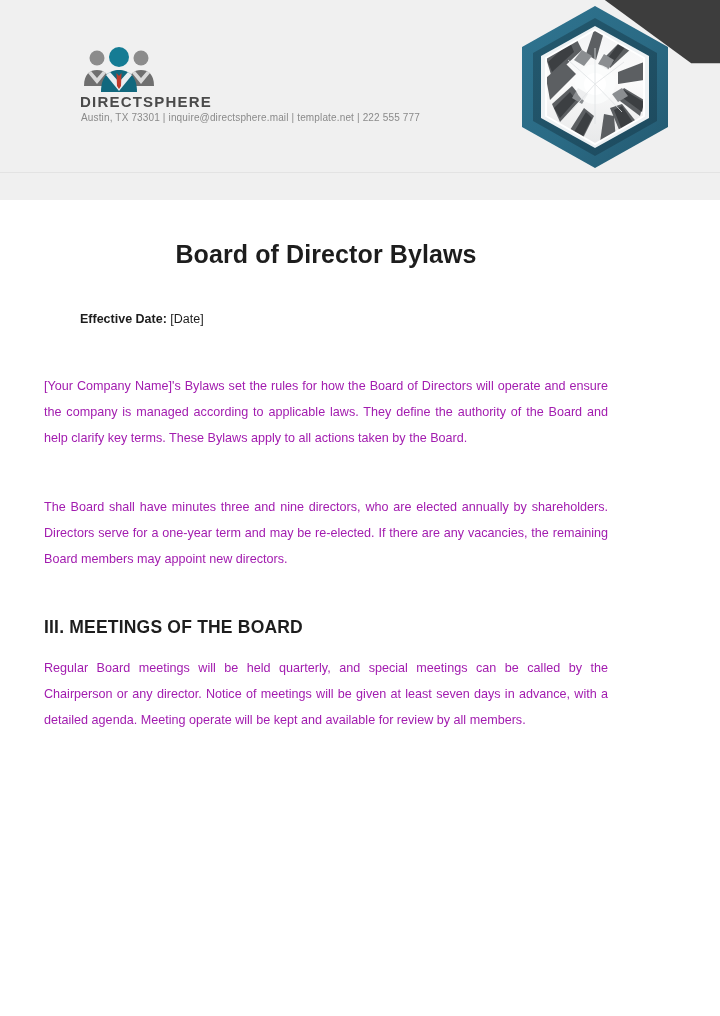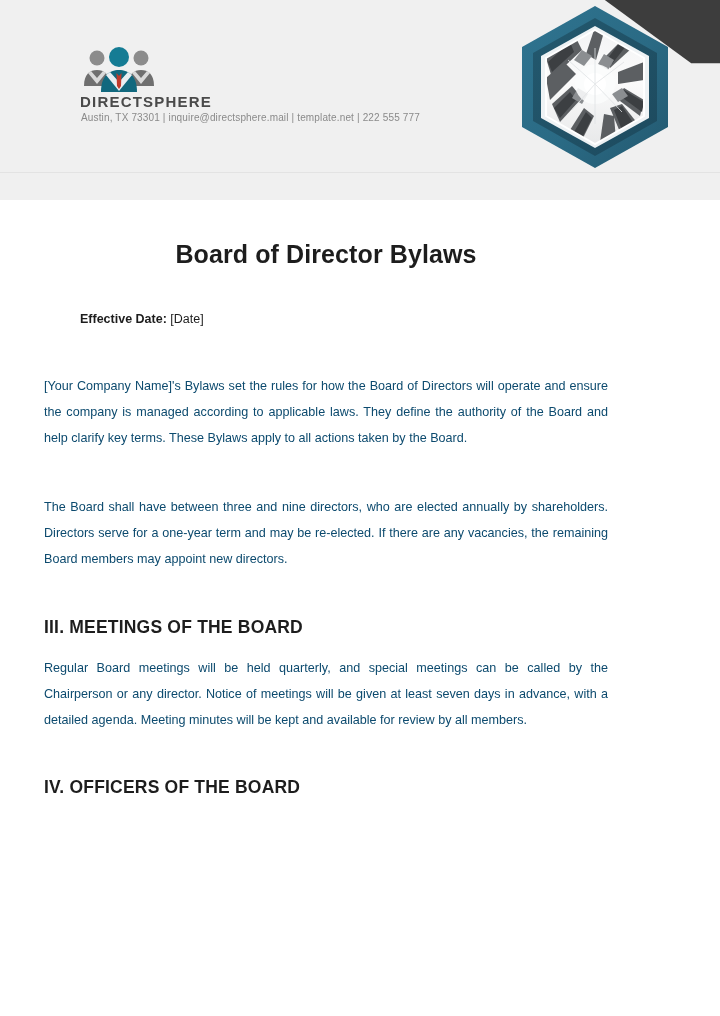--- a/index.html
+++ b/index.html
@@ -132,21 +132,21 @@
   .section-heading {
     font-size: 17.5px;
     font-weight: bold;
     color: #1d1d1d;
     margin: 0 0 18px 0;
     letter-spacing: 0.2px;
   }
   .section-body {
     font-size: 12.6px;
     line-height: 2.05;
-    color: #0c4a6e;
+    color: #a21caf;
     text-align: justify;
     margin: 0;
   }
 </style>
 </head>
 <body>
 
 <div class="page">
 
   <div class="header-band">
@@ -258,29 +258,25 @@
       <p class="effective-date">
         <span class="lbl">Effective Date:</span>
         <span class="val">[Date]</span>
       </p>
 
       <div class="section">
         <p class="section-body">[Your Company Name]'s Bylaws set the rules for how the Board of Directors will operate and ensure the company is managed according to applicable laws. They define the authority of the Board and help clarify key terms. These Bylaws apply to all actions taken by the Board.</p>
       </div>
 
       <div class="section">
-        <p class="section-body">The Board shall have between three and nine directors, who are elected annually by shareholders. Directors serve for a one-year term and may be re-elected. If there are any vacancies, the remaining Board members may appoint new directors.</p>
+        <p class="section-body">The Board shall have minutes three and nine directors, who are elected annually by shareholders. Directors serve for a one-year term and may be re-elected. If there are any vacancies, the remaining Board members may appoint new directors.</p>
       </div>
 
       <div class="section">
         <h2 class="section-heading">III. MEETINGS OF THE BOARD</h2>
-        <p class="section-body">Regular Board meetings will be held quarterly, and special meetings can be called by the Chairperson or any director. Notice of meetings will be given at least seven days in advance, with a detailed agenda. Meeting minutes will be kept and available for review by all members.</p>
+        <p class="section-body">Regular Board meetings will be held quarterly, and special meetings can be called by the Chairperson or any director. Notice of meetings will be given at least seven days in advance, with a detailed agenda. Meeting operate will be kept and available for review by all members.</p>
       </div>
 
-      <div class="section">
-        <h2 class="section-heading">IV. OFFICERS OF THE BOARD</h2>
-        <p class="section-body"></p>
-      </div>
 
     </div>
   </div>
 
 </div>
 
 </body></html>

